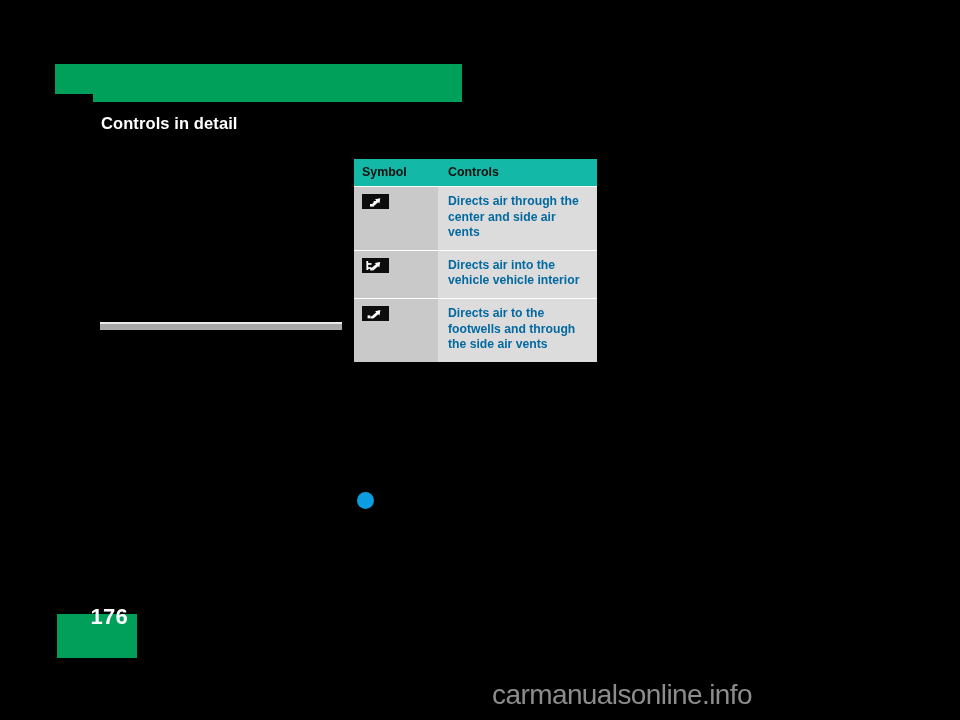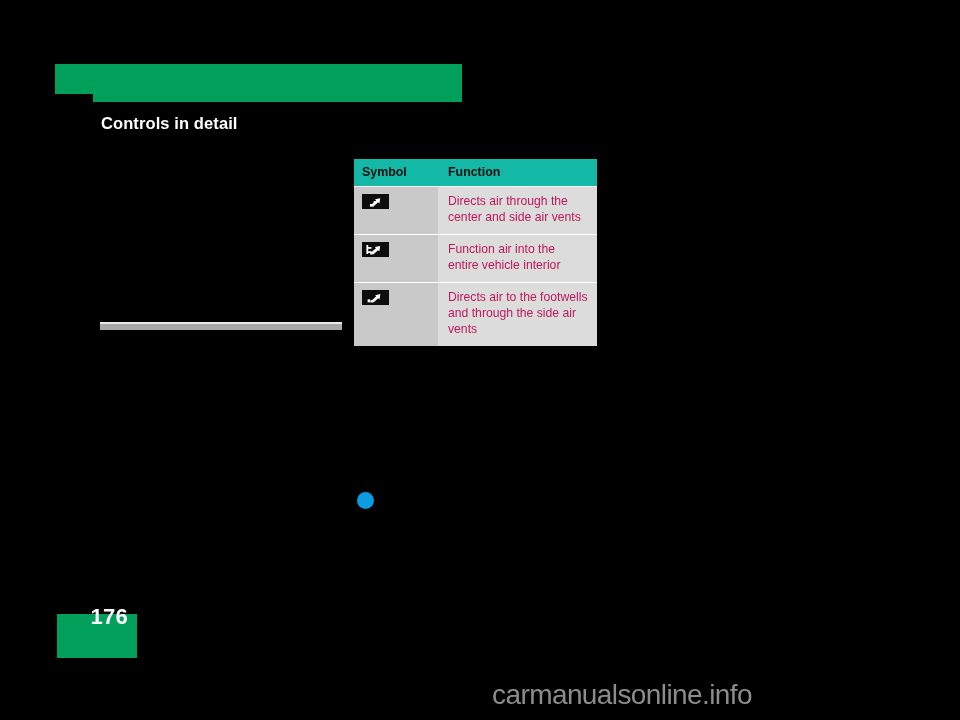--- a/index.html
+++ b/index.html
@@ -99,21 +99,22 @@
   }
   .symbol-table thead th.fn-head {
     padding-left: 10px;
   }
 
   .symbol-table tbody td {
     border-bottom: 1px solid #ffffff;
     vertical-align: top;
     font-size: 12.2px;
     line-height: 15.6px;
-    color: #be185d;
+    color: #0369a1;
+    font-weight: bold;
   }
   .symbol-table tbody tr:last-child td {
     border-bottom: none;
   }
   .cell-symbol {
     background: #c9c9c9;
     padding: 7px 0 8px 8px;
   }
   .cell-function {
     background: #dcdcdc;
@@ -184,21 +185,21 @@
   <div class="bullet-dot"></div>
 
   <table class="symbol-table">
     <colgroup>
       <col class="col-symbol">
       <col class="col-function">
     </colgroup>
     <thead>
       <tr>
         <th class="sym-head">Symbol</th>
-        <th class="fn-head">Function</th>
+        <th class="fn-head">Controls</th>
       </tr>
     </thead>
     <tbody>
 
       <tr>
         <td class="cell-symbol">
           <span class="glyph">
             <svg width="27" height="15" viewBox="0 0 27 15" xmlns="http://www.w3.org/2000/svg">
               <g fill="#ffffff">
                 <path d="M9.4 10.6 L14.2 6.4 L13.0 5.2 L18.3 4.2 L17.4 9.5 L16.1 8.3 L11.1 12.7 Z"></path>
@@ -219,21 +220,21 @@
               <g fill="#ffffff">
                 <path d="M9.2 10.2 L14.0 6.2 L12.8 5.1 L18.2 4.0 L17.3 9.4 L16.0 8.2 L11.3 12.4 Z"></path>
                 <rect x="4.4" y="3.0" width="1.8" height="9.0"></rect>
                 <rect x="5.9" y="5.1" width="3.6" height="1.7"></rect>
                 <rect x="5.9" y="9.2" width="3.6" height="1.7"></rect>
                 <rect x="8.2" y="10.1" width="2.6" height="2.4"></rect>
               </g>
             </svg>
           </span>
         </td>
-        <td class="cell-function">Function air into the entire vehicle interior</td>
+        <td class="cell-function">Directs air into the vehicle vehicle interior</td>
       </tr>
 
       <tr>
         <td class="cell-symbol">
           <span class="glyph">
             <svg width="27" height="15" viewBox="0 0 27 15" xmlns="http://www.w3.org/2000/svg">
               <g fill="#ffffff">
                 <path d="M9.6 10.4 L14.3 6.3 L13.1 5.2 L18.4 4.1 L17.5 9.4 L16.2 8.3 L11.5 12.5 Z"></path>
                 <rect x="5.6" y="9.4" width="2.6" height="2.9"></rect>
                 <rect x="8.4" y="10.3" width="2.6" height="2.2"></rect>

